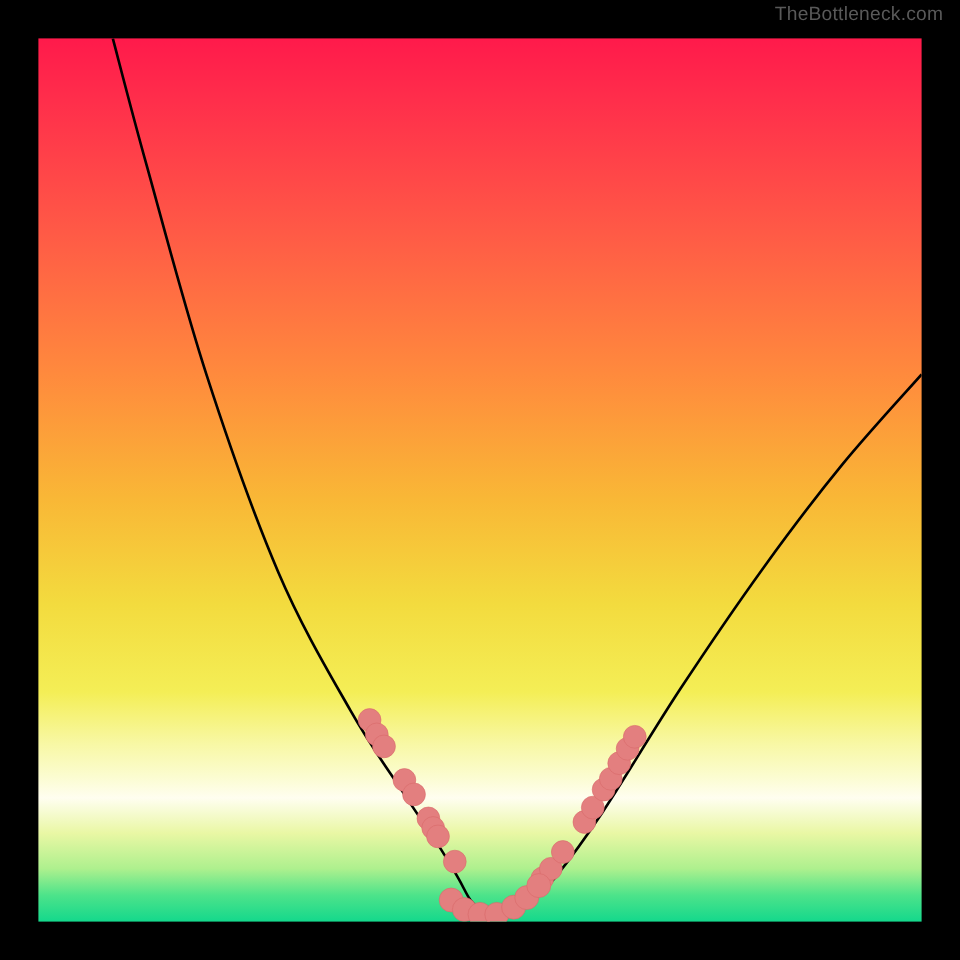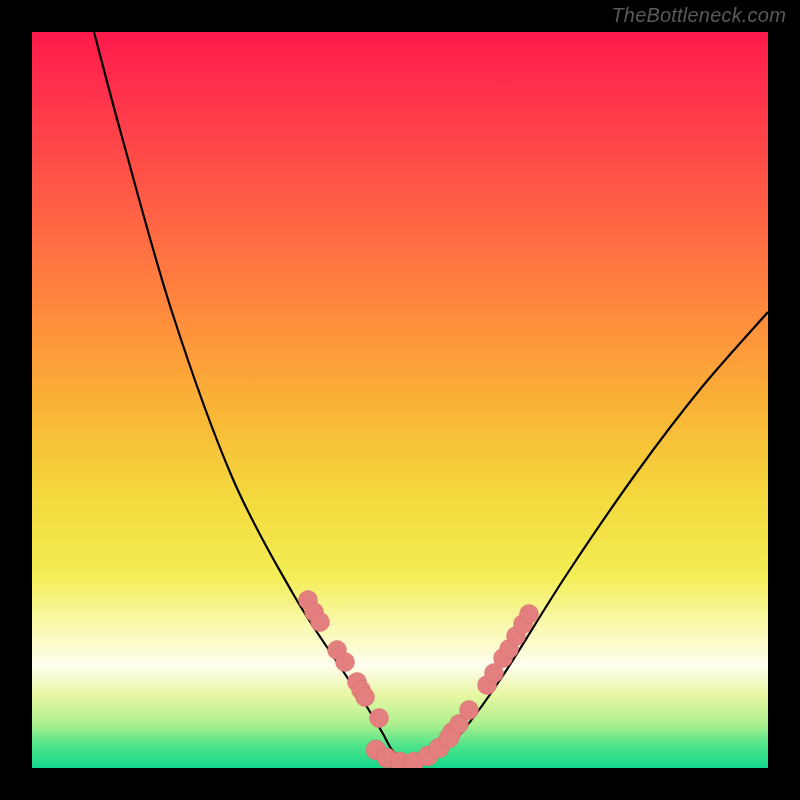--- a/index.html
+++ b/index.html
@@ -38,24 +38,23 @@
       #aef08e 94%,
       #4de38a 97%,
       #14d88c 100%
     );
   }
   .attribution {
     position: absolute;
     top: 4px;
     right: 14px;
     color: #595959;
-    font-size: 20px;
+    font-size: 16px;
     font-weight: 500;
     letter-spacing: 0.2px;
-    font-style: italic;
   }
   svg {
     position: absolute;
     left: 0; top: 0;
   }
 </style>
 </head>
 <body>
 
 <div class="attribution">TheBottleneck.com</div>

